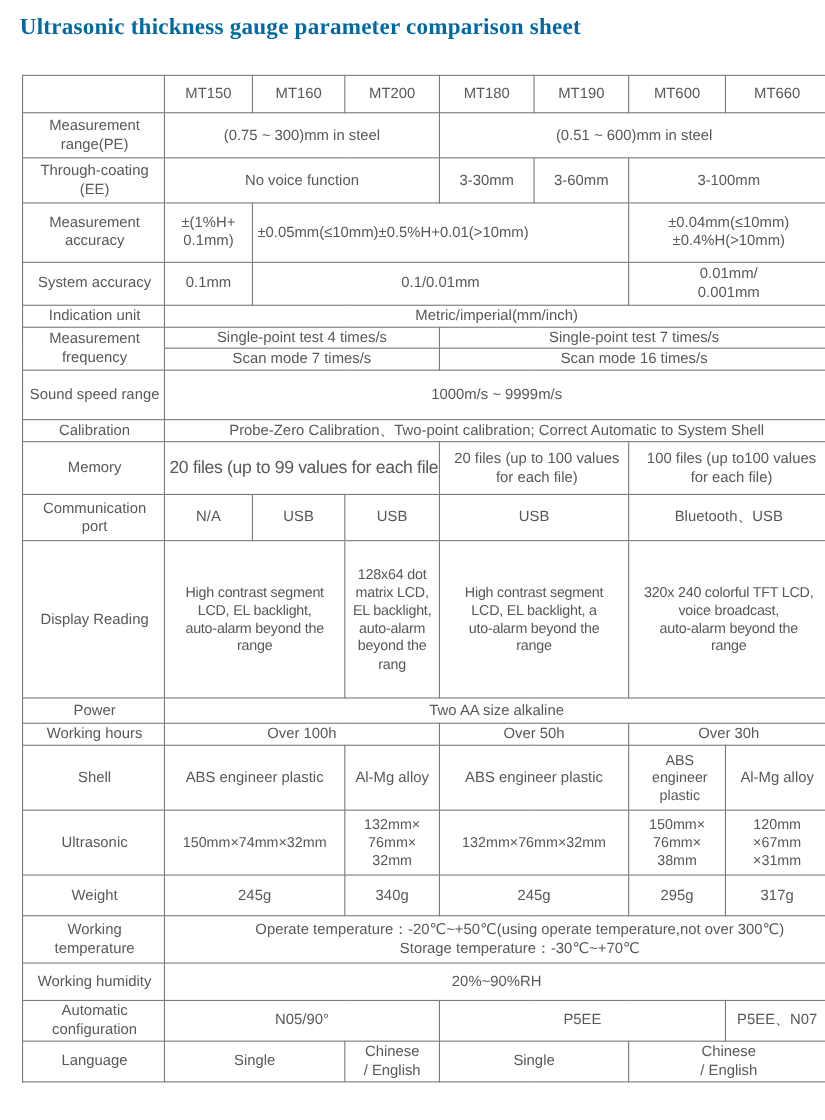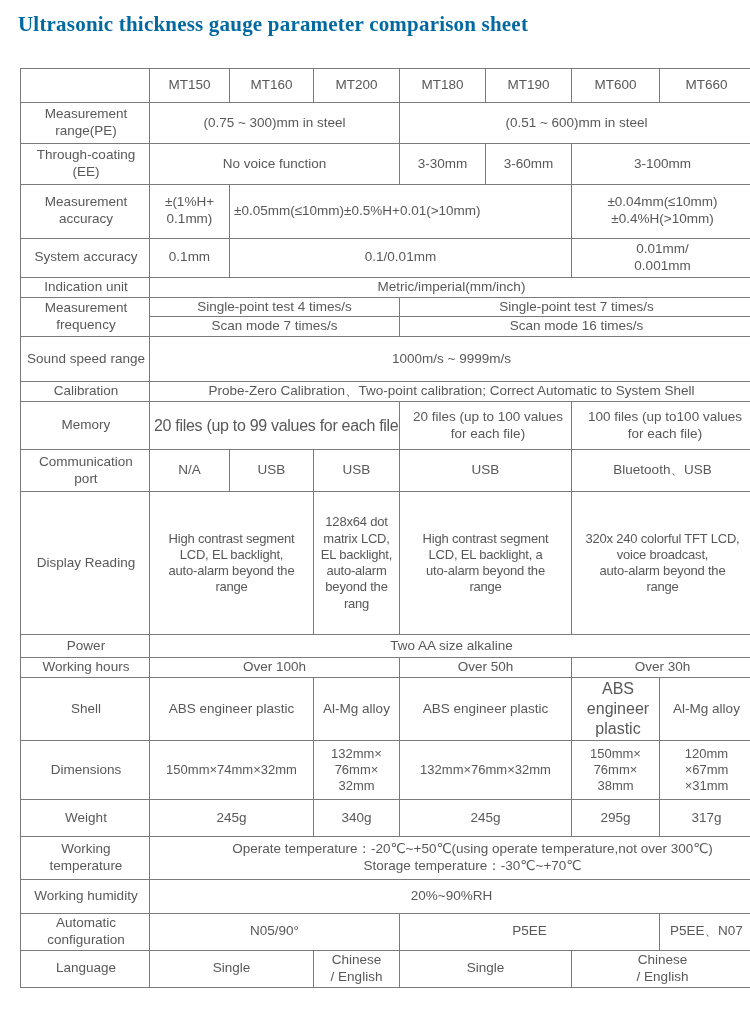--- a/index.html
+++ b/index.html
@@ -16,21 +16,21 @@
   .sheet td,.sheet th{
     border:1px solid #7a7a7a;
     font-weight:normal;font-size:13.5px;line-height:1.25;
     text-align:center;vertical-align:middle;
     padding:1px 4px;white-space:pre-line;
     overflow:hidden;
   }
   .sheet td.rowlabel{text-align:center;padding-left:6px;}
   .sheet td.left{text-align:center;padding-left:9px;}
   .sheet td.padleft{text-align:center;padding-left:46px;}
-  .sheet td.small{font-size:16px;}
+  .sheet td.small{font-size:13px;}
   .sheet td.tight{font-size:16px;letter-spacing:-0.3px;white-space:nowrap;}
   .sheet td.reading{font-size:13px;letter-spacing:-0.2px;padding:2px 6px;white-space:pre-line;text-align:center;}
   .sheet td.dims{font-size:13px;}
   .split{display:flex;justify-content:flex-start;align-items:center;width:100%;}
 </style>
 </head>
 <body>
 
 <h1 class="page-title">Ultrasonic thickness gauge parameter comparison sheet</h1>
 
@@ -174,21 +174,21 @@
     <td class="rowlabel">Shell</td>
     <td colspan="2">ABS engineer plastic</td>
     <td>Al-Mg alloy</td>
     <td colspan="2">ABS engineer plastic</td>
     <td class="small left">ABS engineer
 plastic</td>
     <td>Al-Mg alloy</td>
   </tr>
 
   <tr style="height:59px">
-    <td class="rowlabel">Dimensions</td>
+    <td class="rowlabel">Ultrasonic</td>
     <td colspan="2" class="dims">150mm×74mm×32mm</td>
     <td class="dims">132mm×
 76mm×
 32mm</td>
     <td colspan="2" class="dims">132mm×76mm×32mm</td>
     <td class="dims">150mm×
 76mm×
 38mm</td>
     <td class="dims">120mm
 ×67mm

